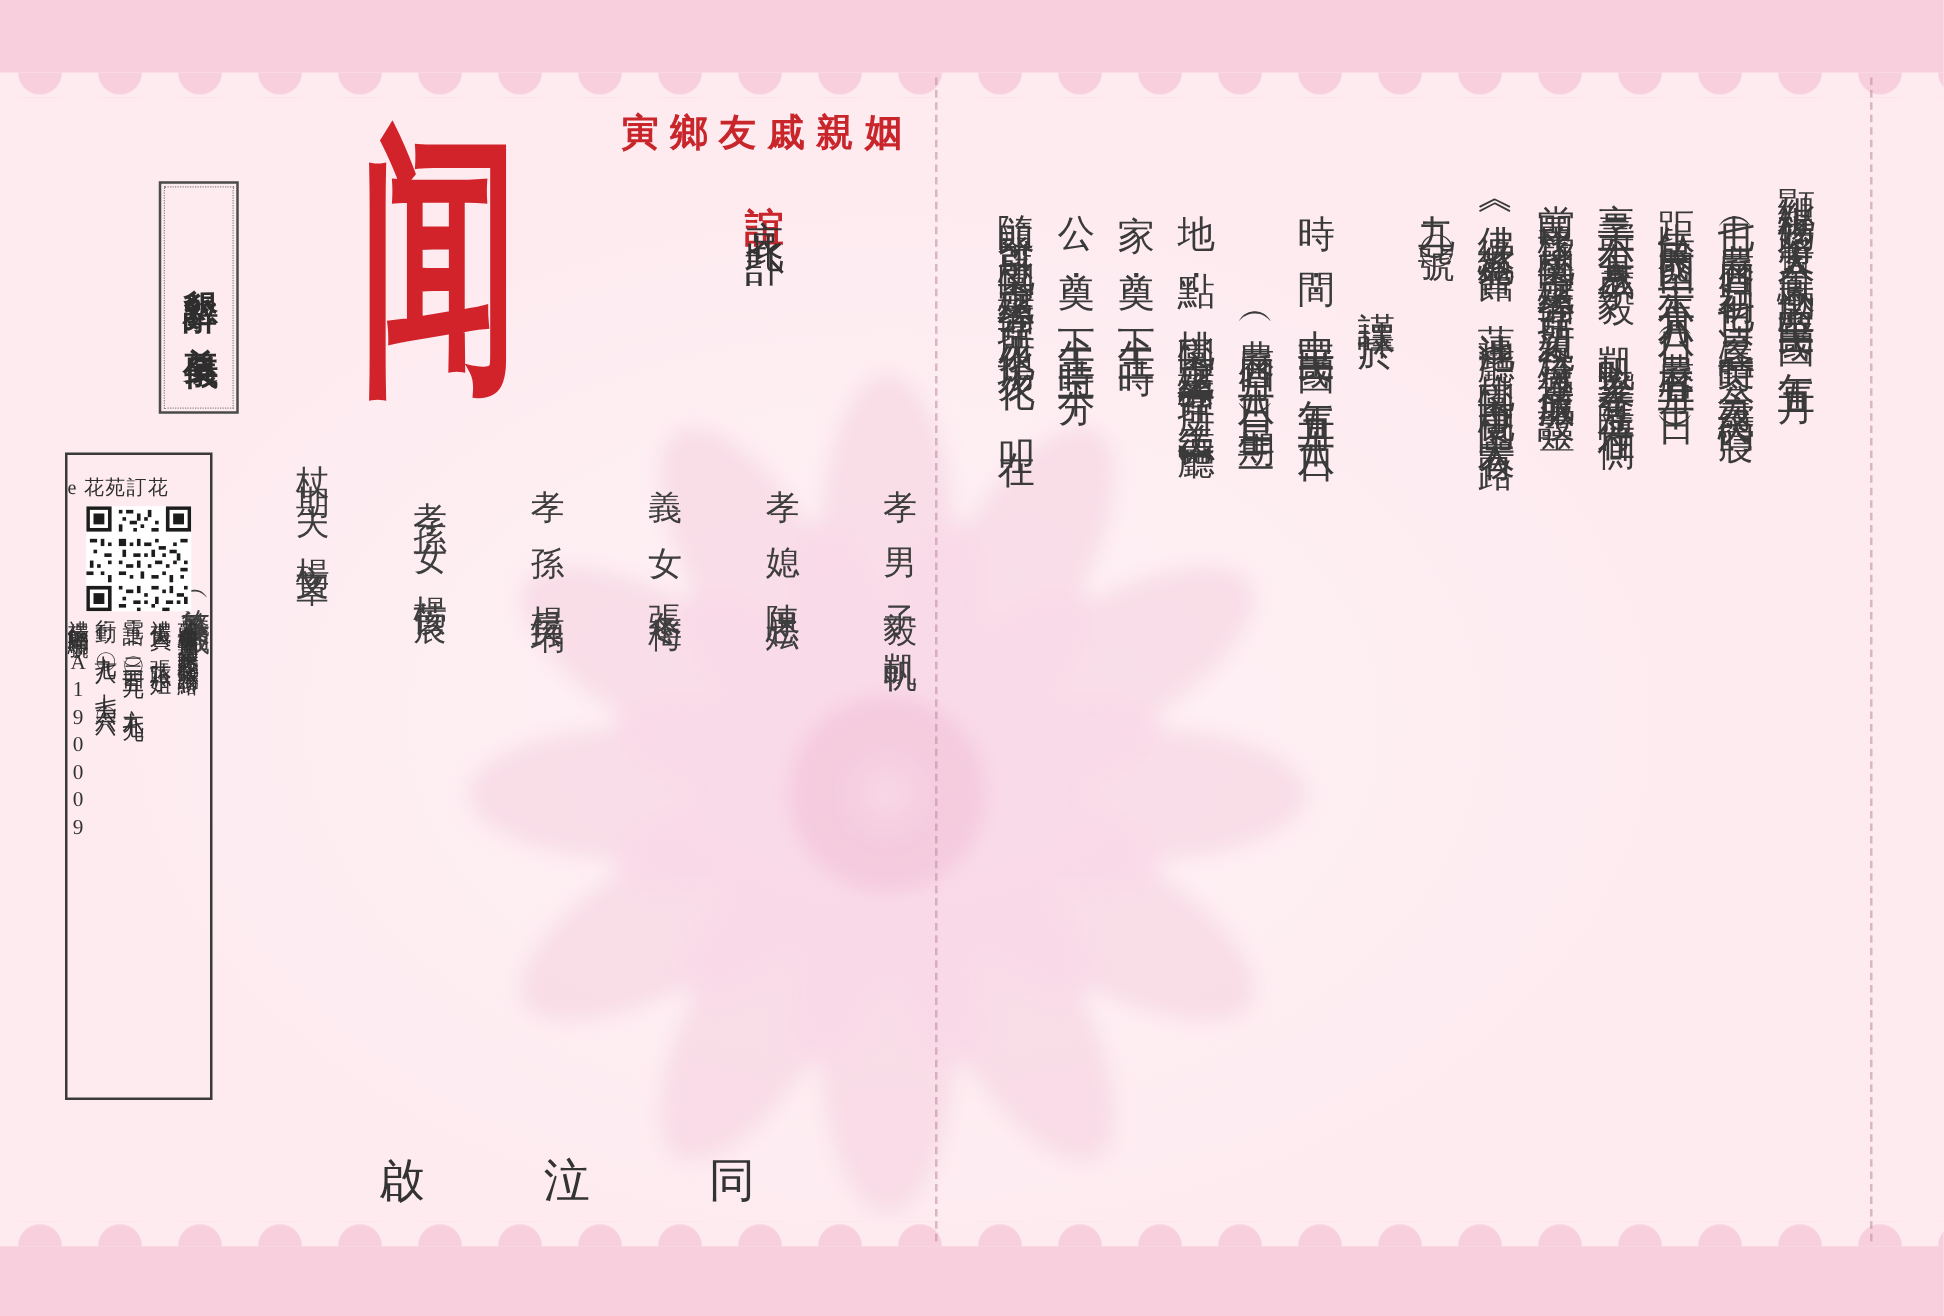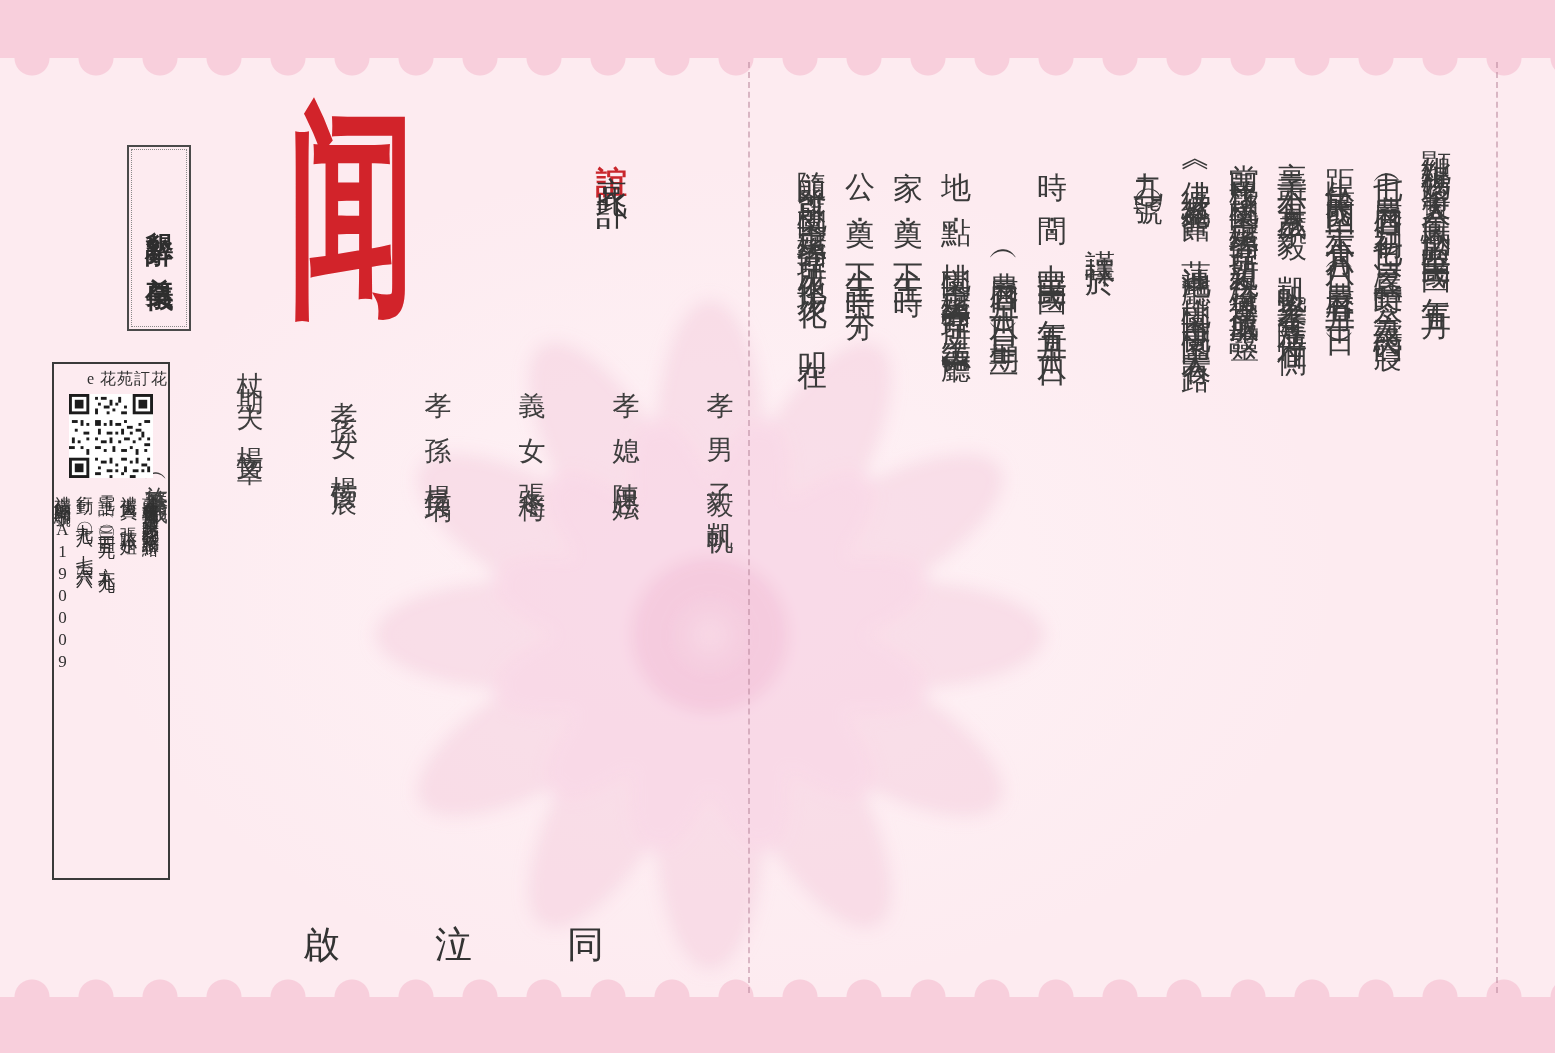--- a/index.html
+++ b/index.html
@@ -109,21 +109,21 @@
   .condolence::after{content:"";position:absolute;inset:2px;border:1px dotted #8a8a8a;}
   .condolence .txt{
     writing-mode:vertical-rl;font-size:28px;font-weight:bold;letter-spacing:6px;color:#2e2e2e;
   }
 
   
   .shopbox{
     position:absolute;left:52px;top:362px;width:118px;height:518px;
     border:2px solid #3a3a3a;box-sizing:border-box;
   }
-  .shop-header{font-size:16px;letter-spacing:1px;text-align:right;margin-top:5px;color:#2f2f2f;}
+  .shop-header{font-size:16px;letter-spacing:1px;text-align:left;margin-top:16px;color:#2f2f2f;}
   .qr{display:block;margin:4px auto 0 auto;background:#fff;}
   .contact{
     position:absolute;top:118px;right:7px;height:392px;
     writing-mode:vertical-rl;text-orientation:upright;
     font-size:17px;letter-spacing:3px;line-height:22px;color:#303030;
   }
 
   .noselect{user-select:none;}
 </style>
 </head>
@@ -225,20 +225,21 @@
       </div>
       <div class="fam-col last fam-note">（族繁不及備載）</div>
     </div>
 
     <div class="closing">
       <span>啟</span>
       <span>泣</span>
       <span>同</span>
     </div>
 
+    <div class="notice-row">寅鄉友戚親姻</div>
     <div class="yi-col">
       <span class="yi">誼</span><span>哀此訃</span>
     </div>
     <div class="big-char">闻</div>
 
     <div class="condolence">
       <span class="txt">懇辭　奠儀</span>
     </div>
 
     <div class="shopbox">

